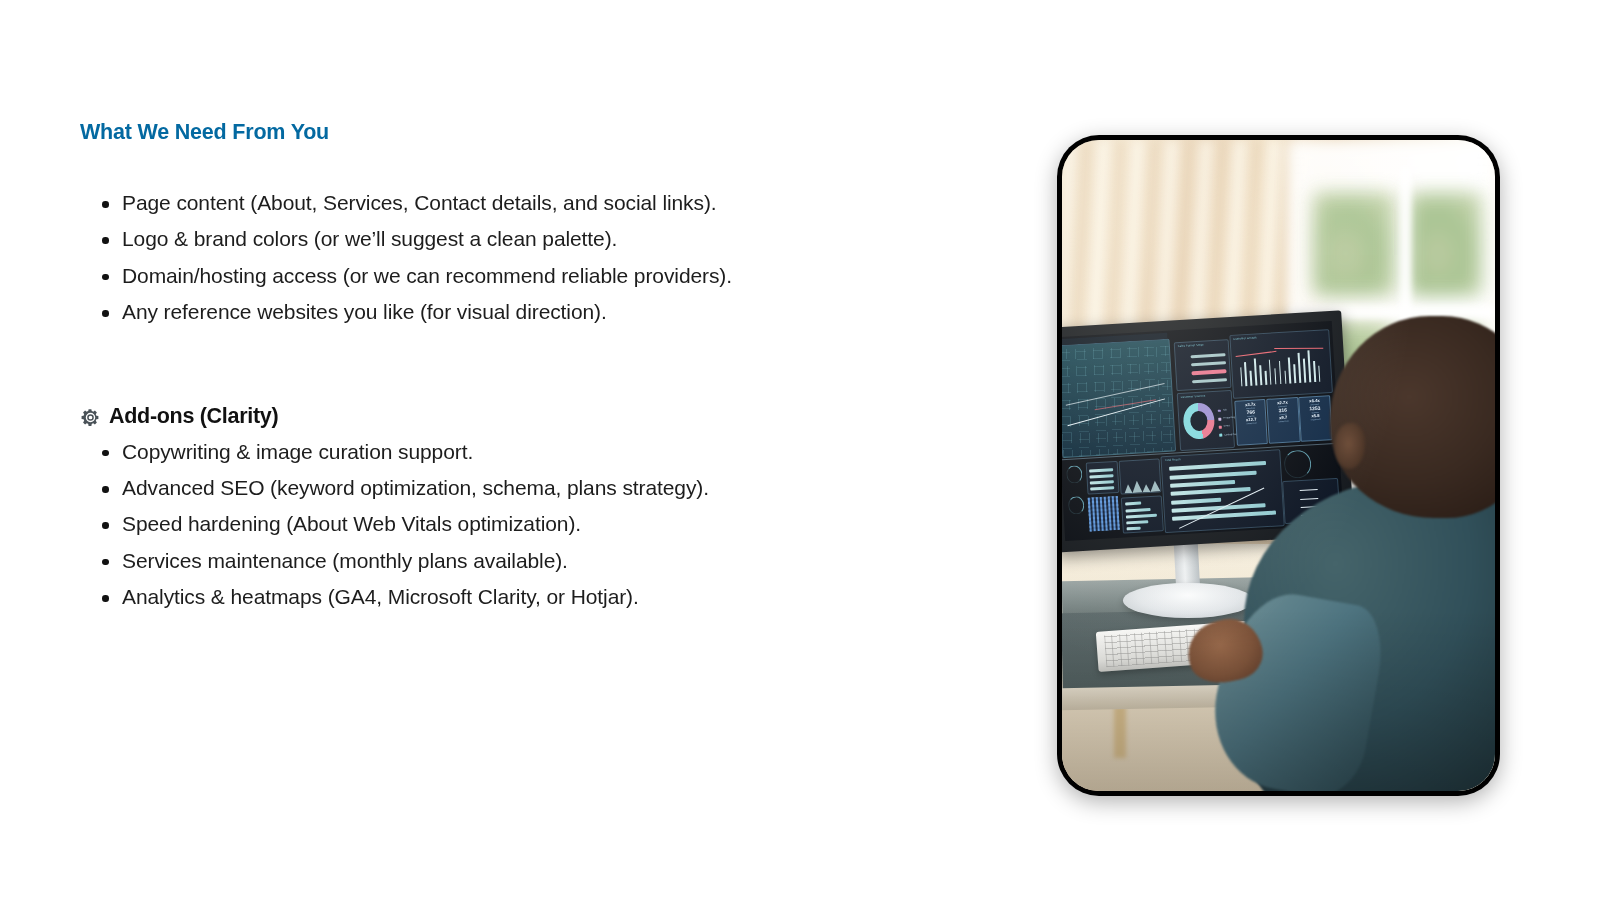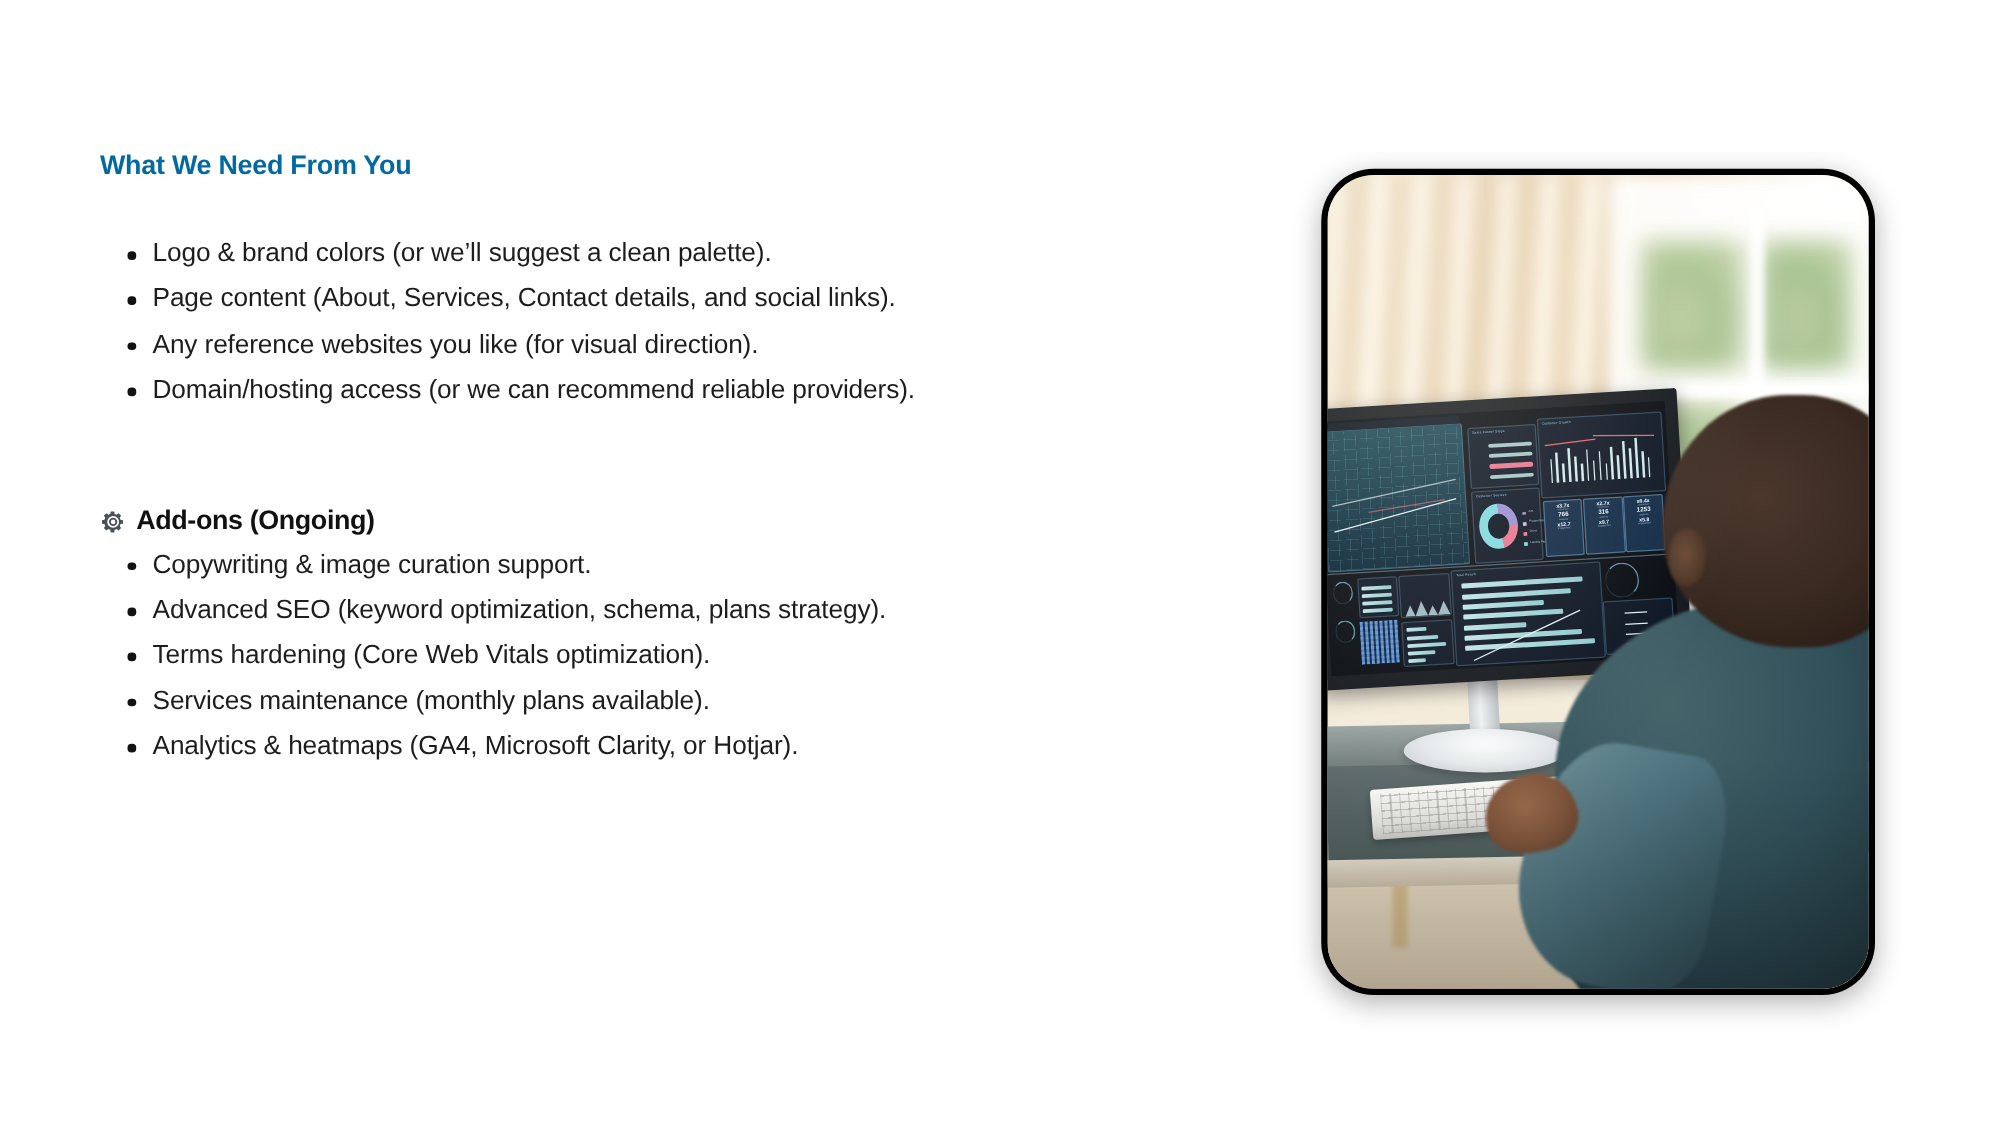--- a/index.html
+++ b/index.html
@@ -456,42 +456,42 @@
   }
 </style>
 </head>
 <body>
 
 <div class="content">
 
   <h2 class="section-heading">What We Need From You</h2>
 
   <ul class="bullet-list first-list">
+    <li>Page content (About, Services, Contact details, and social links).</li>
     <li>Logo &amp; brand colors (or we’ll suggest a clean palette).</li>
-    <li>Page content (About, Services, Contact details, and social links).</li>
+    <li>Domain/hosting access (or we can recommend reliable providers).</li>
     <li>Any reference websites you like (for visual direction).</li>
-    <li>Domain/hosting access (or we can recommend reliable providers).</li>
   </ul>
 
 
   <div class="addons-block">
     <div class="addons-heading-row">
       <span class="gear-icon">
         <svg viewBox="0 0 24 24" width="21" height="21" aria-hidden="true">
           <path fill="#4a5258" d="M12 8.2a3.8 3.8 0 1 0 0 7.6 3.8 3.8 0 0 0 0-7.6zm0 5.9a2.1 2.1 0 1 1 0-4.2 2.1 2.1 0 0 1 0 4.2z"></path>
           <path fill="#4a5258" d="M21 13.6v-3.2l-2.3-.4a7 7 0 0 0-.7-1.7l1.3-1.9-2.3-2.3-1.9 1.3a7 7 0 0 0-1.7-.7L13 2.6H9.8l-.4 2.1a7 7 0 0 0-1.7.7L5.8 4.1 3.5 6.4l1.3 1.9a7 7 0 0 0-.7 1.7l-2.3.4v3.2l2.3.4c.16.6.4 1.17.7 1.7l-1.3 1.9 2.3 2.3 1.9-1.3c.53.3 1.1.54 1.7.7l.4 2.3h3.2l.4-2.3c.6-.16 1.17-.4 1.7-.7l1.9 1.3 2.3-2.3-1.3-1.9c.3-.53.54-1.1.7-1.7l2.3-.4zM12 17.4a5.4 5.4 0 1 1 0-10.8 5.4 5.4 0 0 1 0 10.8z"></path>
         </svg>
       </span>
-      <span class="addons-title">Add-ons (Ongoing)</span>
+      <span class="addons-title">Add-ons (Clarity)</span>
     </div>
 
     <ul class="bullet-list addons-list">
       <li>Copywriting &amp; image curation support.</li>
       <li>Advanced SEO (keyword optimization, schema, plans strategy).</li>
-      <li>Terms hardening (Core Web Vitals optimization).</li>
+      <li>Speed hardening (About Web Vitals optimization).</li>
       <li>Services maintenance (monthly plans available).</li>
       <li>Analytics &amp; heatmaps (GA4, Microsoft Clarity, or Hotjar).</li>
     </ul>
   </div>
 </div>
 
 <div class="photo-frame">
   <div class="photo-inner">
     <div class="photo-scene">
 

